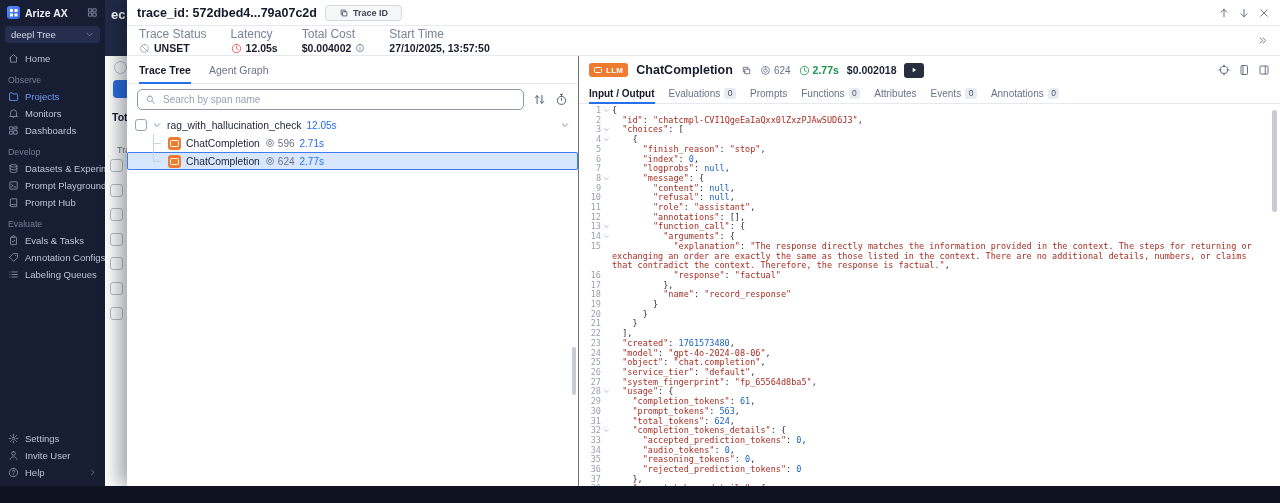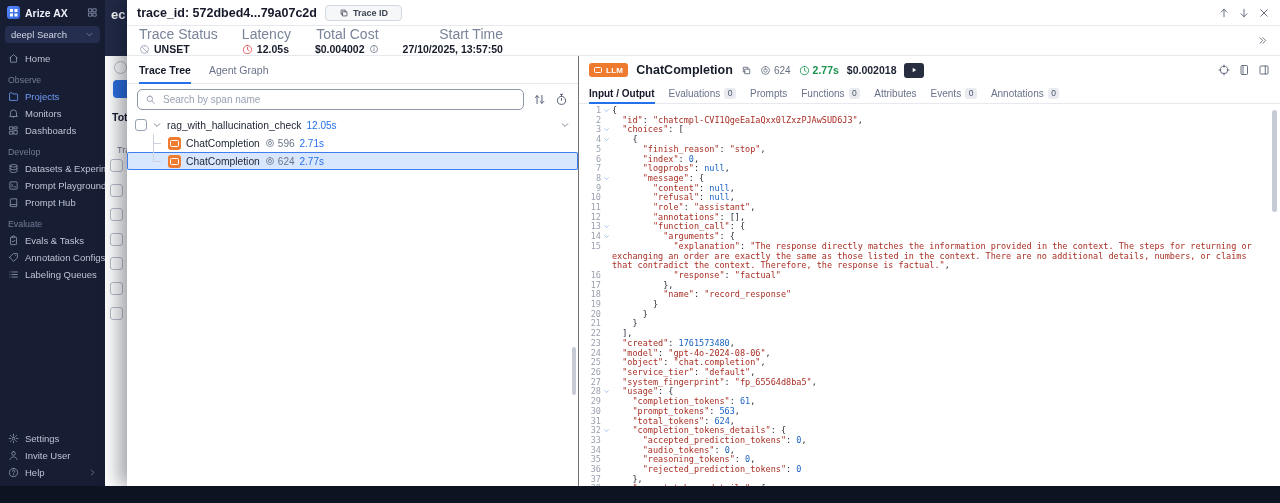--- a/index.html
+++ b/index.html
@@ -45,21 +45,21 @@
   .panel{position:absolute;left:127px;top:0;right:0;bottom:0;background:#fff;z-index:3;
          box-shadow:-8px 0 18px rgba(8,12,28,.38);display:flex;flex-direction:column;}
   .p-header{height:26px;flex:none;border-bottom:1px solid #e7e9ef;display:flex;align-items:center;gap:8px;padding:0 10px;}
   .p-title{font-size:12.5px;font-weight:700;color:#15192a;white-space:nowrap;}
   .chip{height:16px;border:1px solid #d3d7e0;background:#f6f7f9;border-radius:4px;display:inline-flex;align-items:center;
         gap:4px;padding:0 13px;font-size:9px;font-weight:600;color:#3c4354;cursor:pointer;}
   .hbtn{color:#5a6375;display:inline-flex;cursor:pointer;}
   .p-meta{height:30px;flex:none;border-bottom:1px solid #e7e9ef;display:flex;align-items:center;padding:0 12px;}
   .meta-items{display:flex;align-items:center;gap:24px;}
   .meta-item{display:flex;flex-direction:column;justify-content:center;gap:1px;}
-  .meta-label{font-size:14px;color:#79839a;white-space:nowrap;text-align:right;}
+  .meta-label{font-size:12px;color:#79839a;white-space:nowrap;}
   .meta-value{display:flex;align-items:center;gap:4px;font-size:10.5px;font-weight:700;color:#171c2b;white-space:nowrap;}
   .mi{display:inline-flex;}
 
   .p-body{flex:1;display:flex;min-height:0;}
   .tree-col{width:452px;flex:none;border-right:1px solid #737373;display:flex;flex-direction:column;position:relative;}
   .detail-col{flex:1;display:flex;flex-direction:column;min-width:0;position:relative;}
 
   .tabs{display:flex;align-items:stretch;gap:18px;padding:0 12px;border-bottom:1px solid #e7e9ef;height:28px;flex:none;}
   .tab{display:flex;align-items:center;gap:4px;font-size:10.5px;color:#69728a;position:relative;cursor:pointer;white-space:nowrap;}
   .tab.active{color:#15192a;font-weight:700;}
@@ -125,21 +125,21 @@
     <div class="sb-brand">
       <span class="logo"></span>
       <span class="brand-txt">Arize AX</span>
       <span class="sb-apps" data-icon="grid">
           <svg viewBox="0 0 24 24" class="ic" style="height: 11px; width: 11px;">
             <path d="M4 4h6.5v6.5H4ZM13.5 4H20v6.5h-6.5ZM4 13.5h6.5V20H4ZM13.5 13.5H20V20h-6.5Z"></path>
           </svg>
         </span>
     </div>
     <div class="sb-space">
-      <span>deepl Search</span>
+      <span>deepl Tree</span>
       <span class="sb-chev" data-icon="chevron-down">
           <svg viewBox="0 0 24 24" class="ic" style="height: 9px; width: 9px;">
             <path d="M5.5 9l6.5 6.5L18.5 9"></path>
           </svg>
         </span>
     </div>
     <nav class="sb-nav">
         <div class="sb-item">
           <span class="sb-ic">
             <svg viewBox="0 0 24 24" class="ic" style="height: 11px; width: 11px;">

